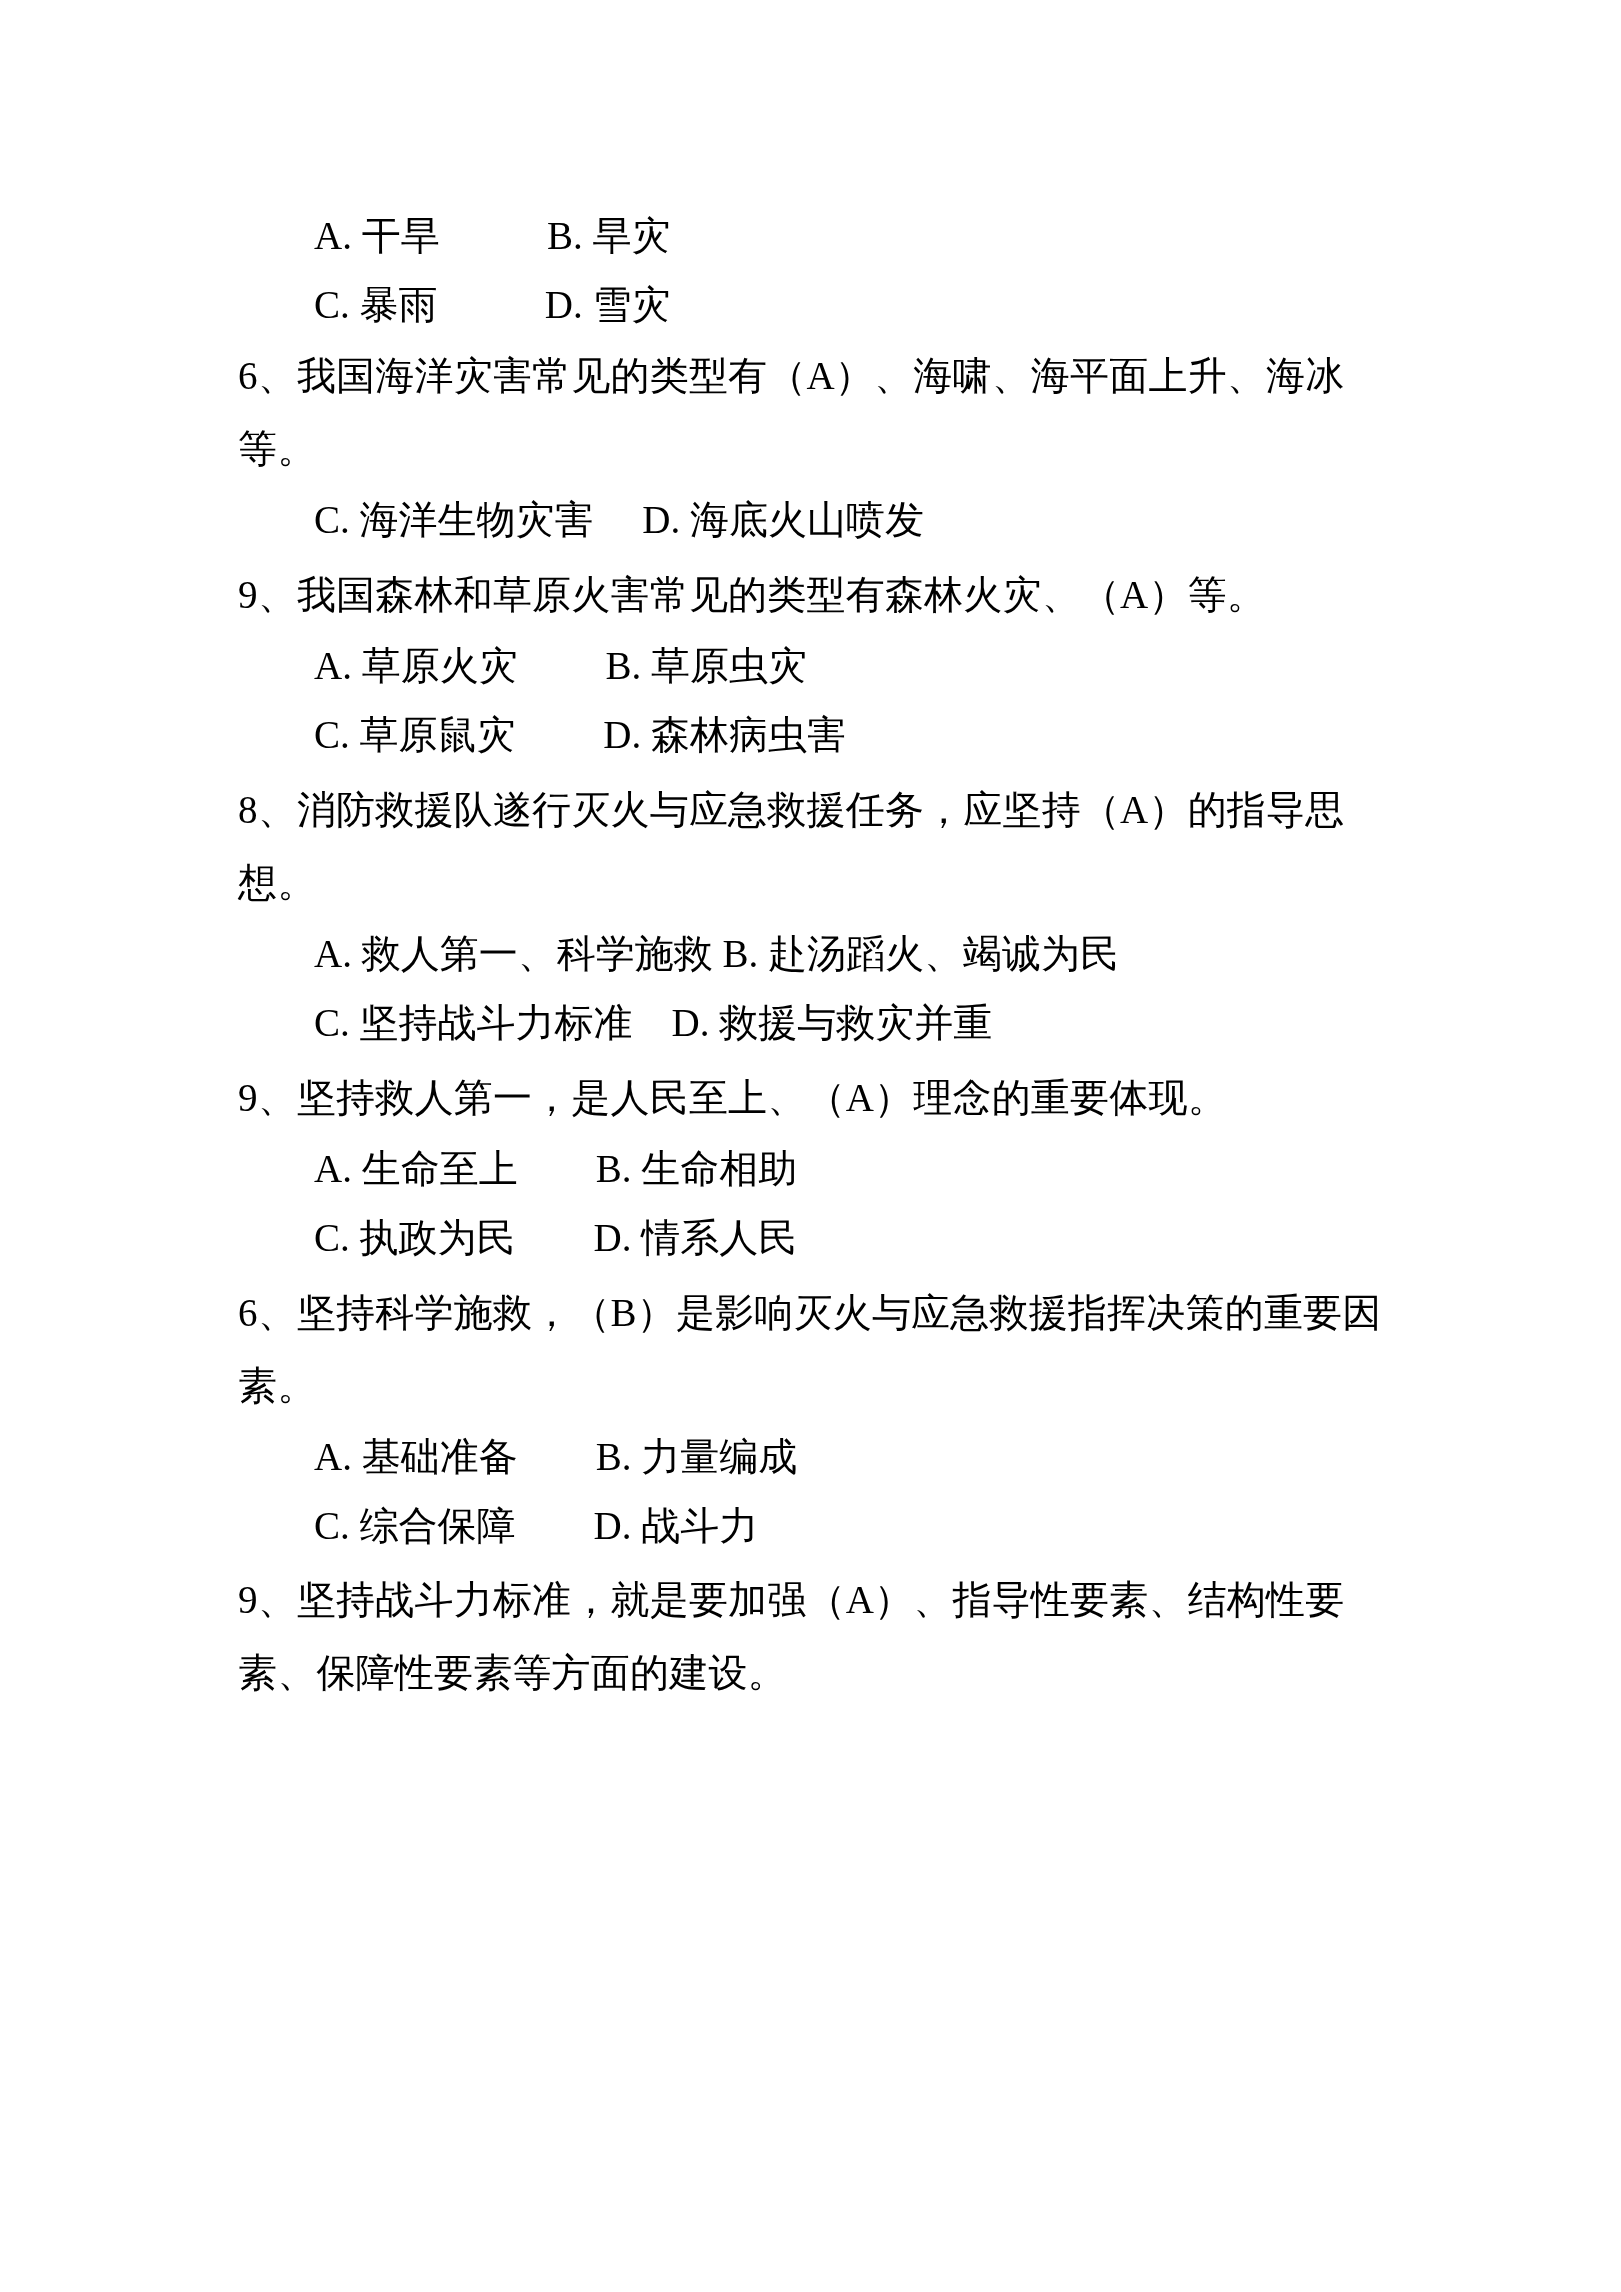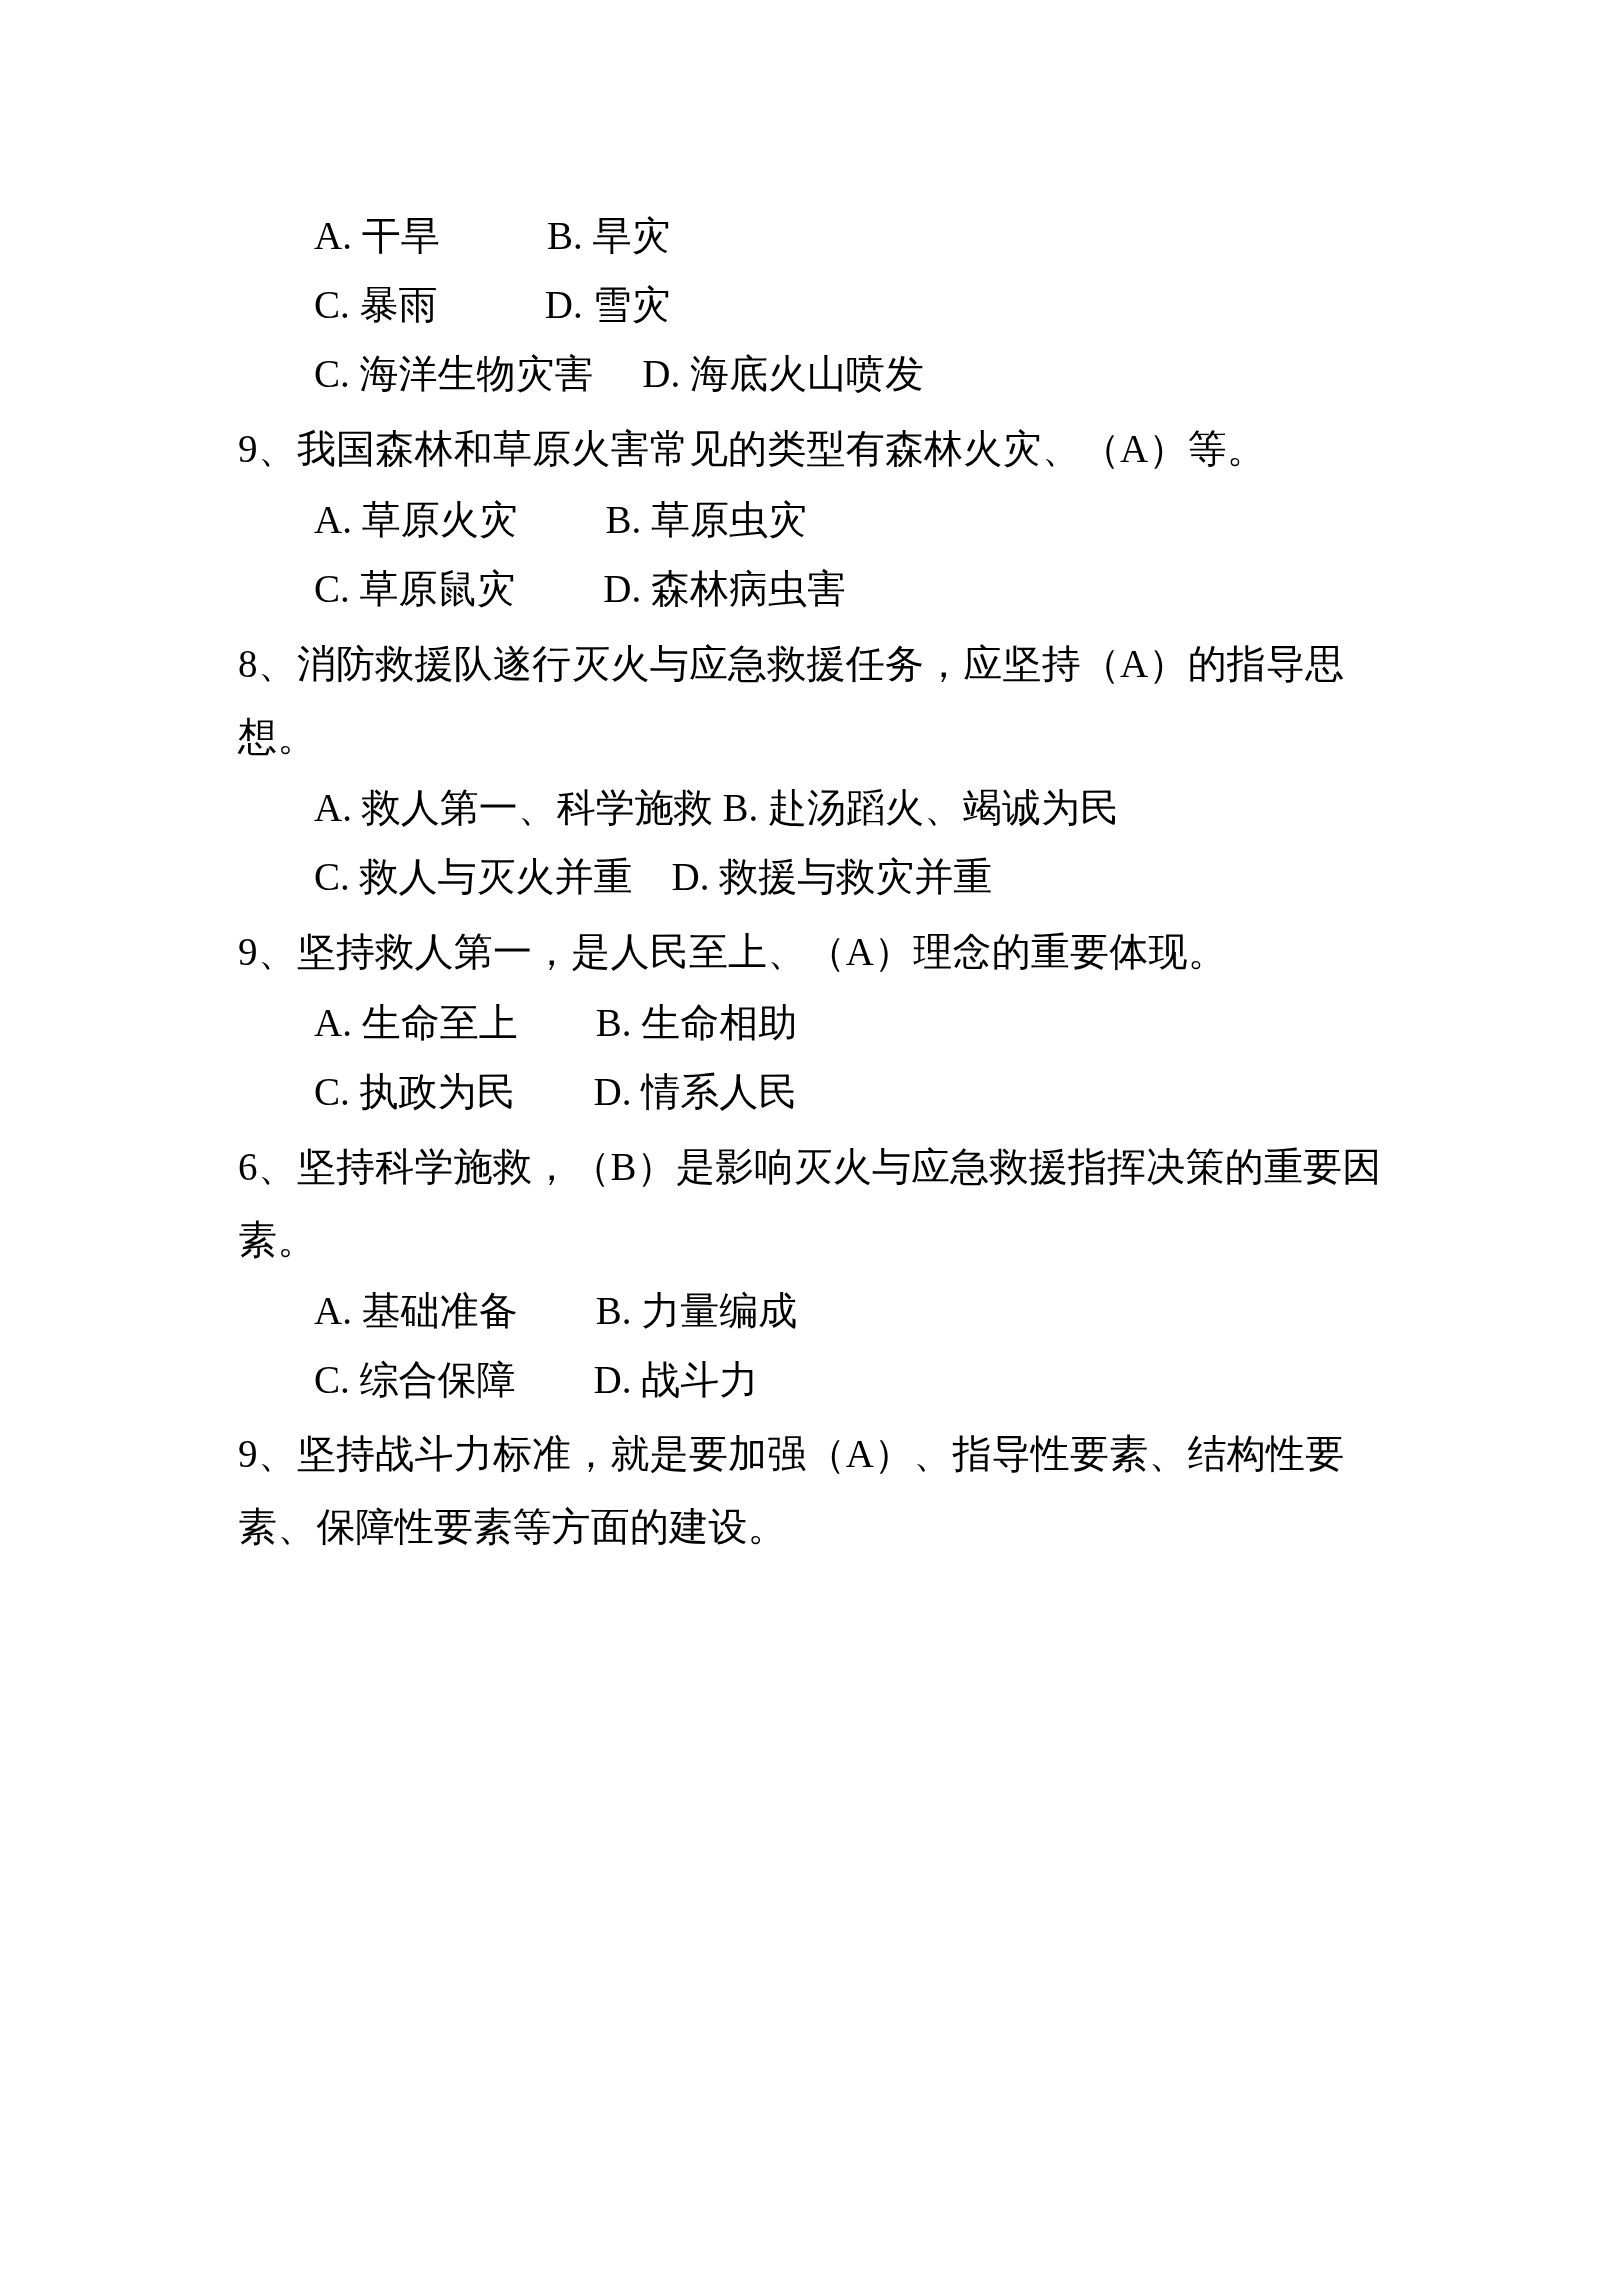--- a/index.html
+++ b/index.html
@@ -44,38 +44,39 @@
 
 <div class="page">
   <div class="content">
 
     <div class="opts">
       <div class="opt-row">A. 干旱           B. 旱灾</div>
       <div class="opt-row">C. 暴雨           D. 雪灾</div>
     </div>
 
     <div class="q-block">
+      <div class="q">6、我国海洋灾害常见的类型有（A）、海啸、海平面上升、海冰等。</div>
       <div class="opts">
         <div class="opt-row">C. 海洋生物灾害     D. 海底火山喷发</div>
       </div>
     </div>
 
     <div class="q-block">
       <div class="q">9、我国森林和草原火害常见的类型有森林火灾、（A）等。</div>
       <div class="opts">
         <div class="opt-row">A. 草原火灾         B. 草原虫灾</div>
         <div class="opt-row">C. 草原鼠灾         D. 森林病虫害</div>
       </div>
     </div>
 
     <div class="q-block">
       <div class="q">8、消防救援队遂行灭火与应急救援任务，应坚持（A）的指导思想。</div>
       <div class="opts">
         <div class="opt-row">A. 救人第一、科学施救 B. 赴汤蹈火、竭诚为民</div>
-        <div class="opt-row">C. 救人与灭火并重    D. 救援与救灾并重</div>
+        <div class="opt-row">C. 坚持战斗力标准    D. 救援与救灾并重</div>
       </div>
     </div>
 
     <div class="q-block">
       <div class="q">9、坚持救人第一，是人民至上、（A）理念的重要体现。</div>
       <div class="opts">
         <div class="opt-row">A. 生命至上        B. 生命相助</div>
         <div class="opt-row">C. 执政为民        D. 情系人民</div>
       </div>
     </div>

